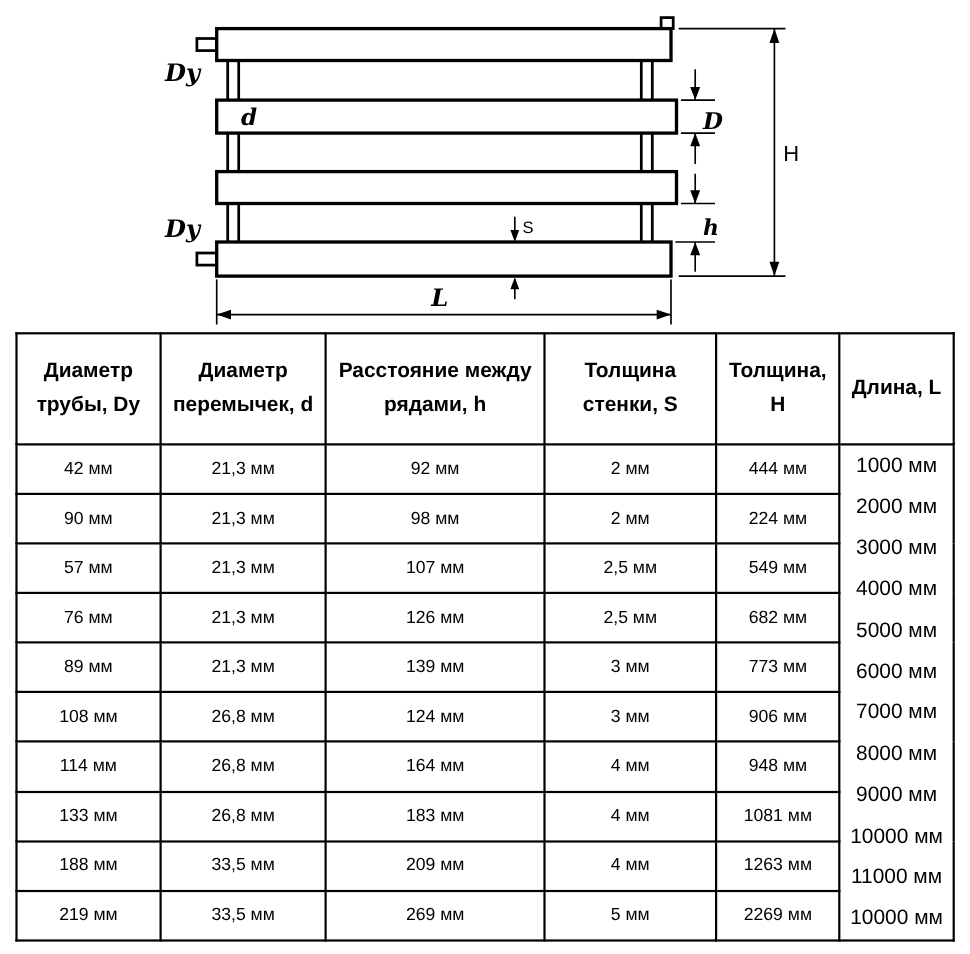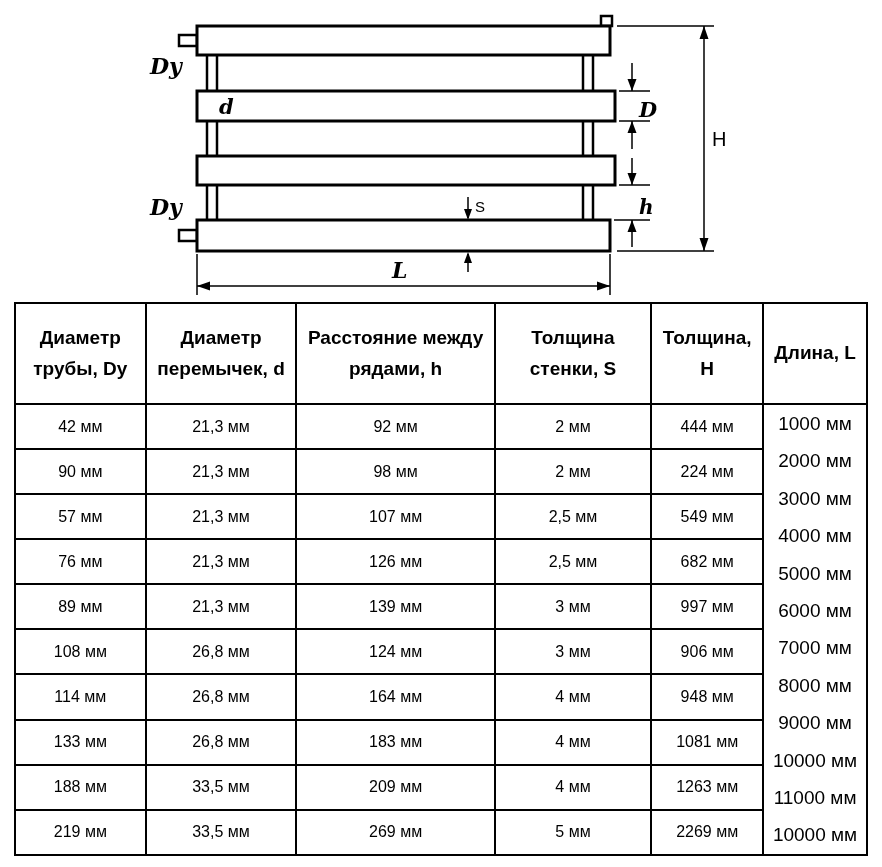--- a/index.html
+++ b/index.html
@@ -200,21 +200,21 @@
         <td class="val">21,3 мм</td>
         <td class="val">126 мм</td>
         <td class="val">2,5 мм</td>
         <td class="val">682 мм</td>
       </tr>
       <tr>
         <td class="val">89 мм</td>
         <td class="val">21,3 мм</td>
         <td class="val">139 мм</td>
         <td class="val">3 мм</td>
-        <td class="val">997 мм</td>
+        <td class="val">773 мм</td>
       </tr>
       <tr>
         <td class="val">108 мм</td>
         <td class="val">26,8 мм</td>
         <td class="val">124 мм</td>
         <td class="val">3 мм</td>
         <td class="val">906 мм</td>
       </tr>
       <tr>
         <td class="val">114 мм</td>

